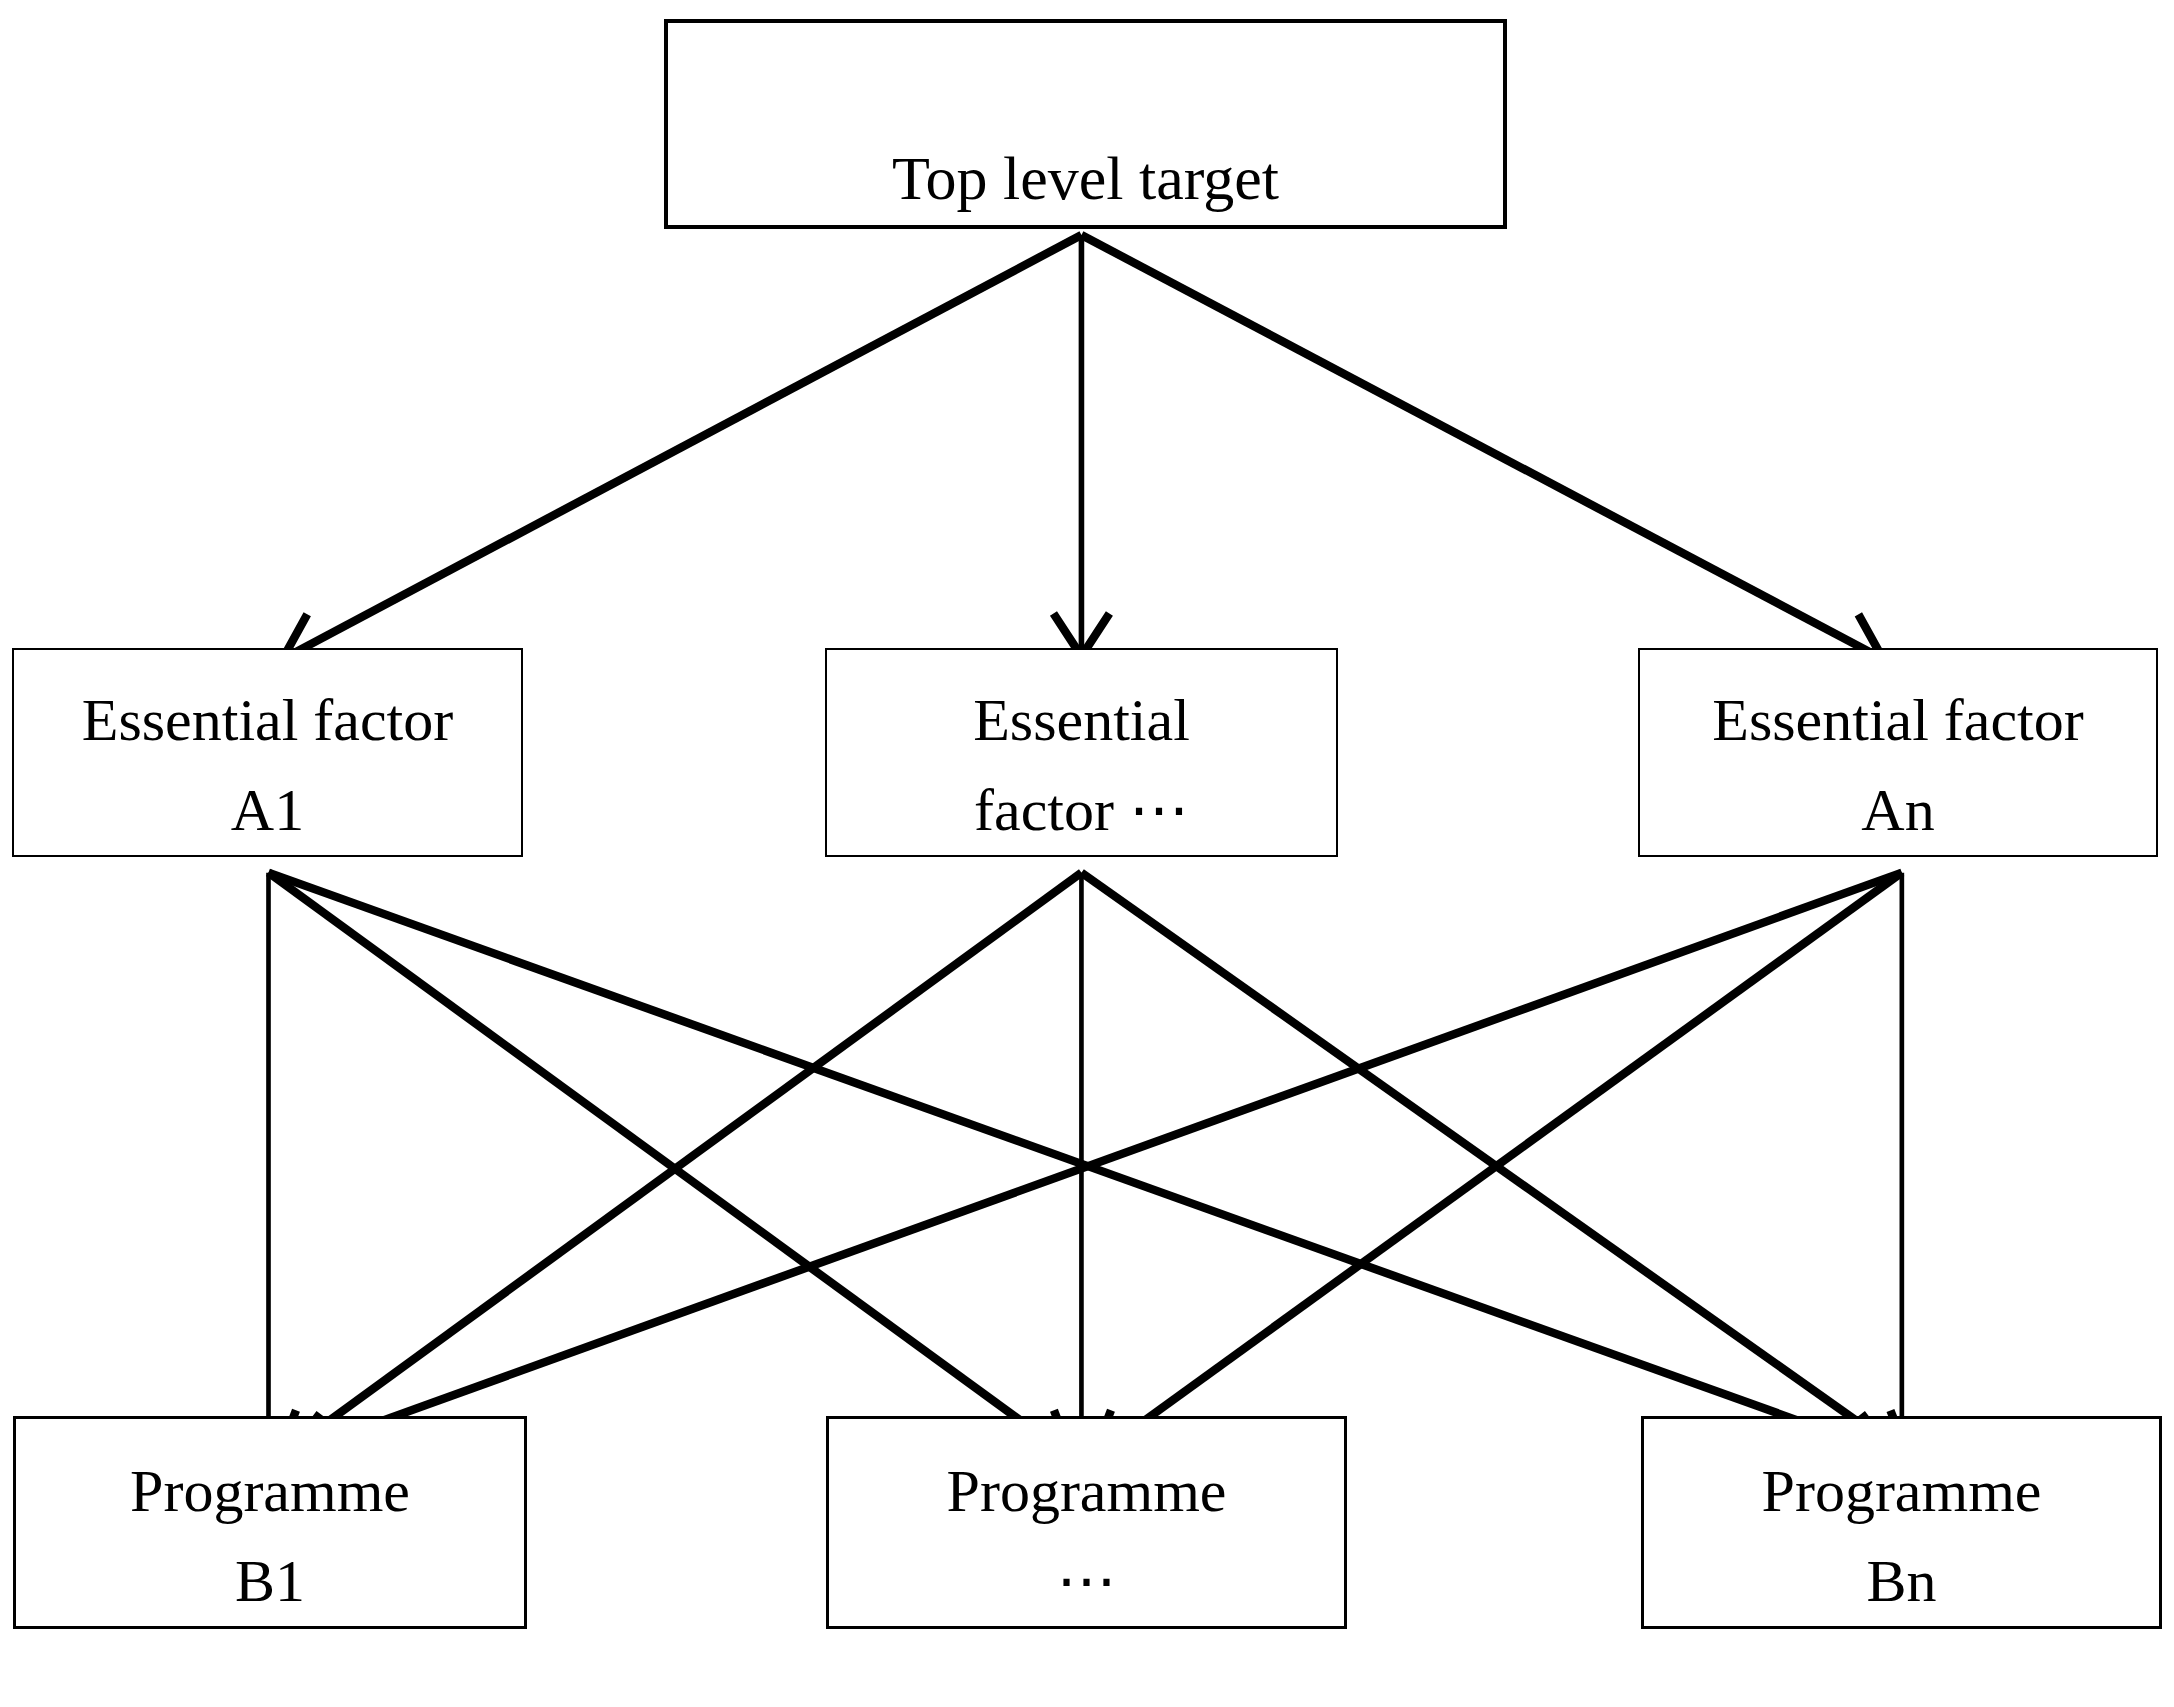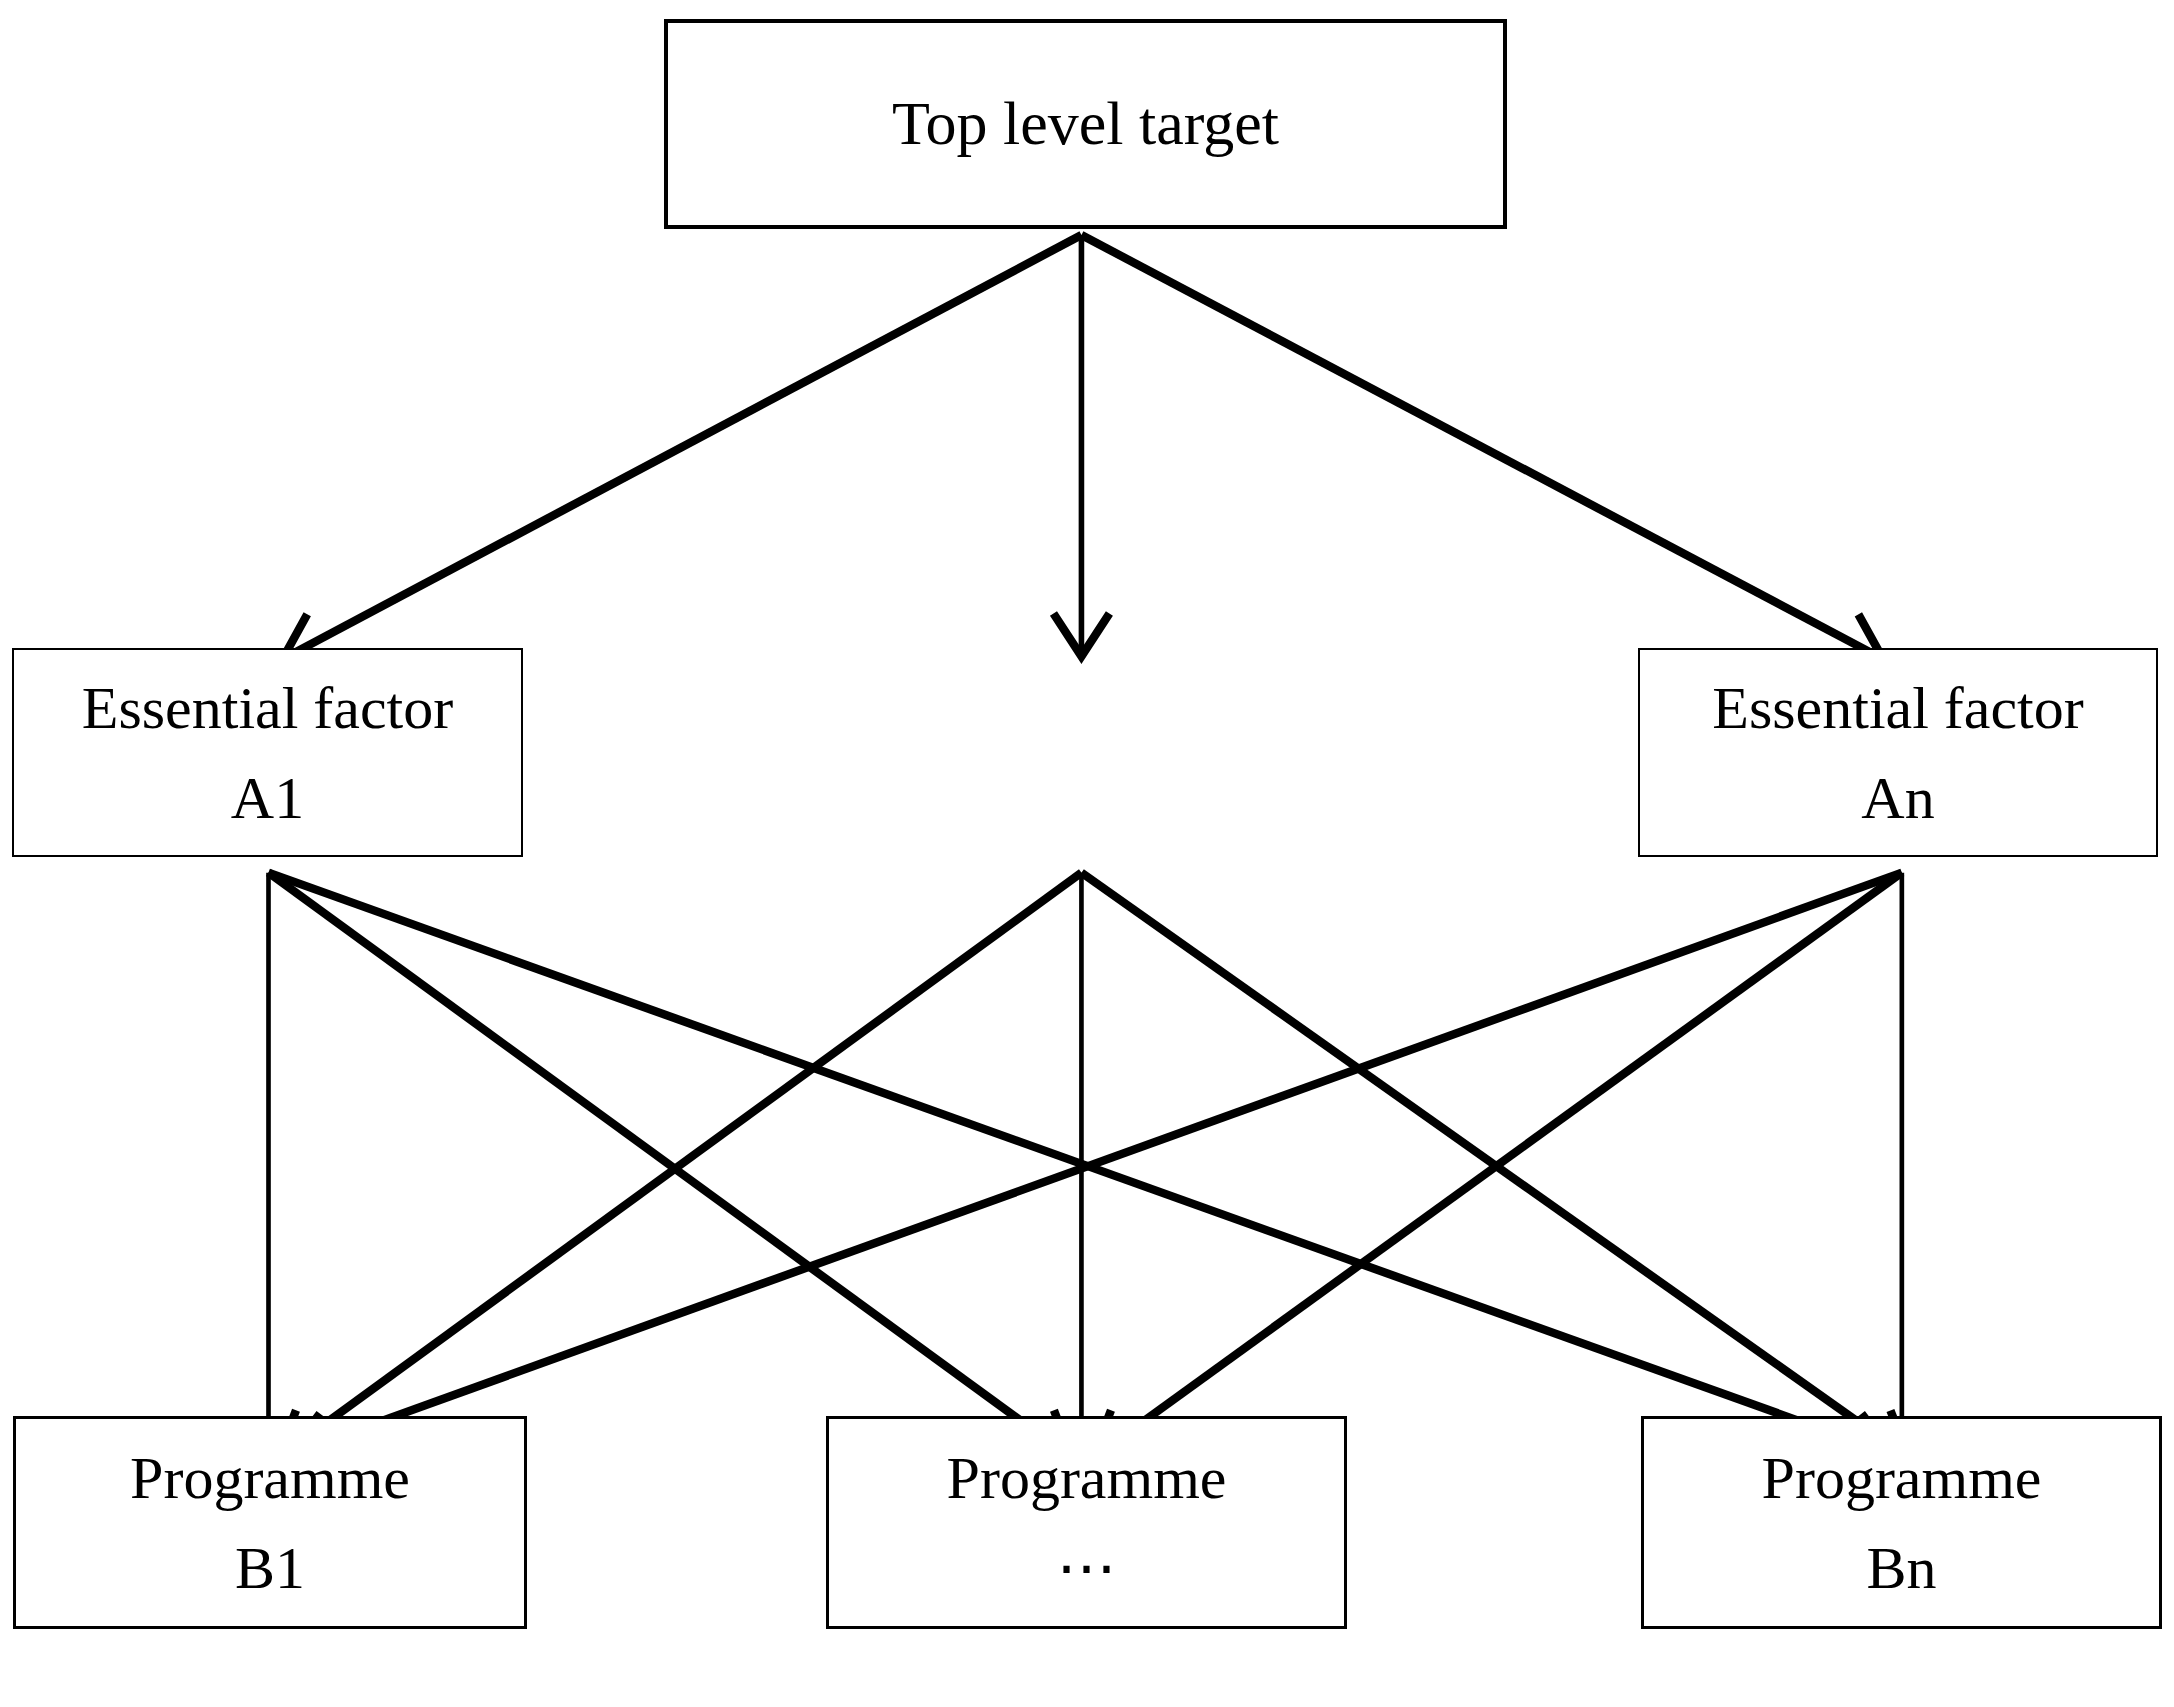--- a/index.html
+++ b/index.html
@@ -30,21 +30,21 @@
   .edge.thick { stroke-width: 9px; }
   .edge.med   { stroke-width: 6px; }
   .edge.thin  { stroke-width: 5px; }
   .node {
     position: absolute;
     border: 2.8px solid #000000;
     background: #ffffff;
     display: flex;
     flex-direction: column;
     align-items: center;
-    justify-content: center;
+    justify-content: flex-end;
     text-align: center;
     font-size: 60px;
     line-height: 1.5;
   }
   .node.top-box {
     left: 664px; top: 18.6px;
     width: 835px; height: 202px;
     border-width: 4.7px;
     font-size: 62px;
   }
@@ -91,20 +91,24 @@
   </svg>
 
   <div class="node top-box">
     <span>Top level target</span>
   </div>
 
   <div class="node row-factors col-left">
     <span>Essential factor</span>
     <span>A1</span>
   </div>
+  <div class="node row-factors col-mid">
+    <span>Essential</span>
+    <span>factor ⋯</span>
+  </div>
   <div class="node row-factors col-right">
     <span>Essential factor</span>
     <span>An</span>
   </div>
 
   <div class="node row-programmes col-left-b">
     <span>Programme</span>
     <span>B1</span>
   </div>
   <div class="node row-programmes col-mid-b">

